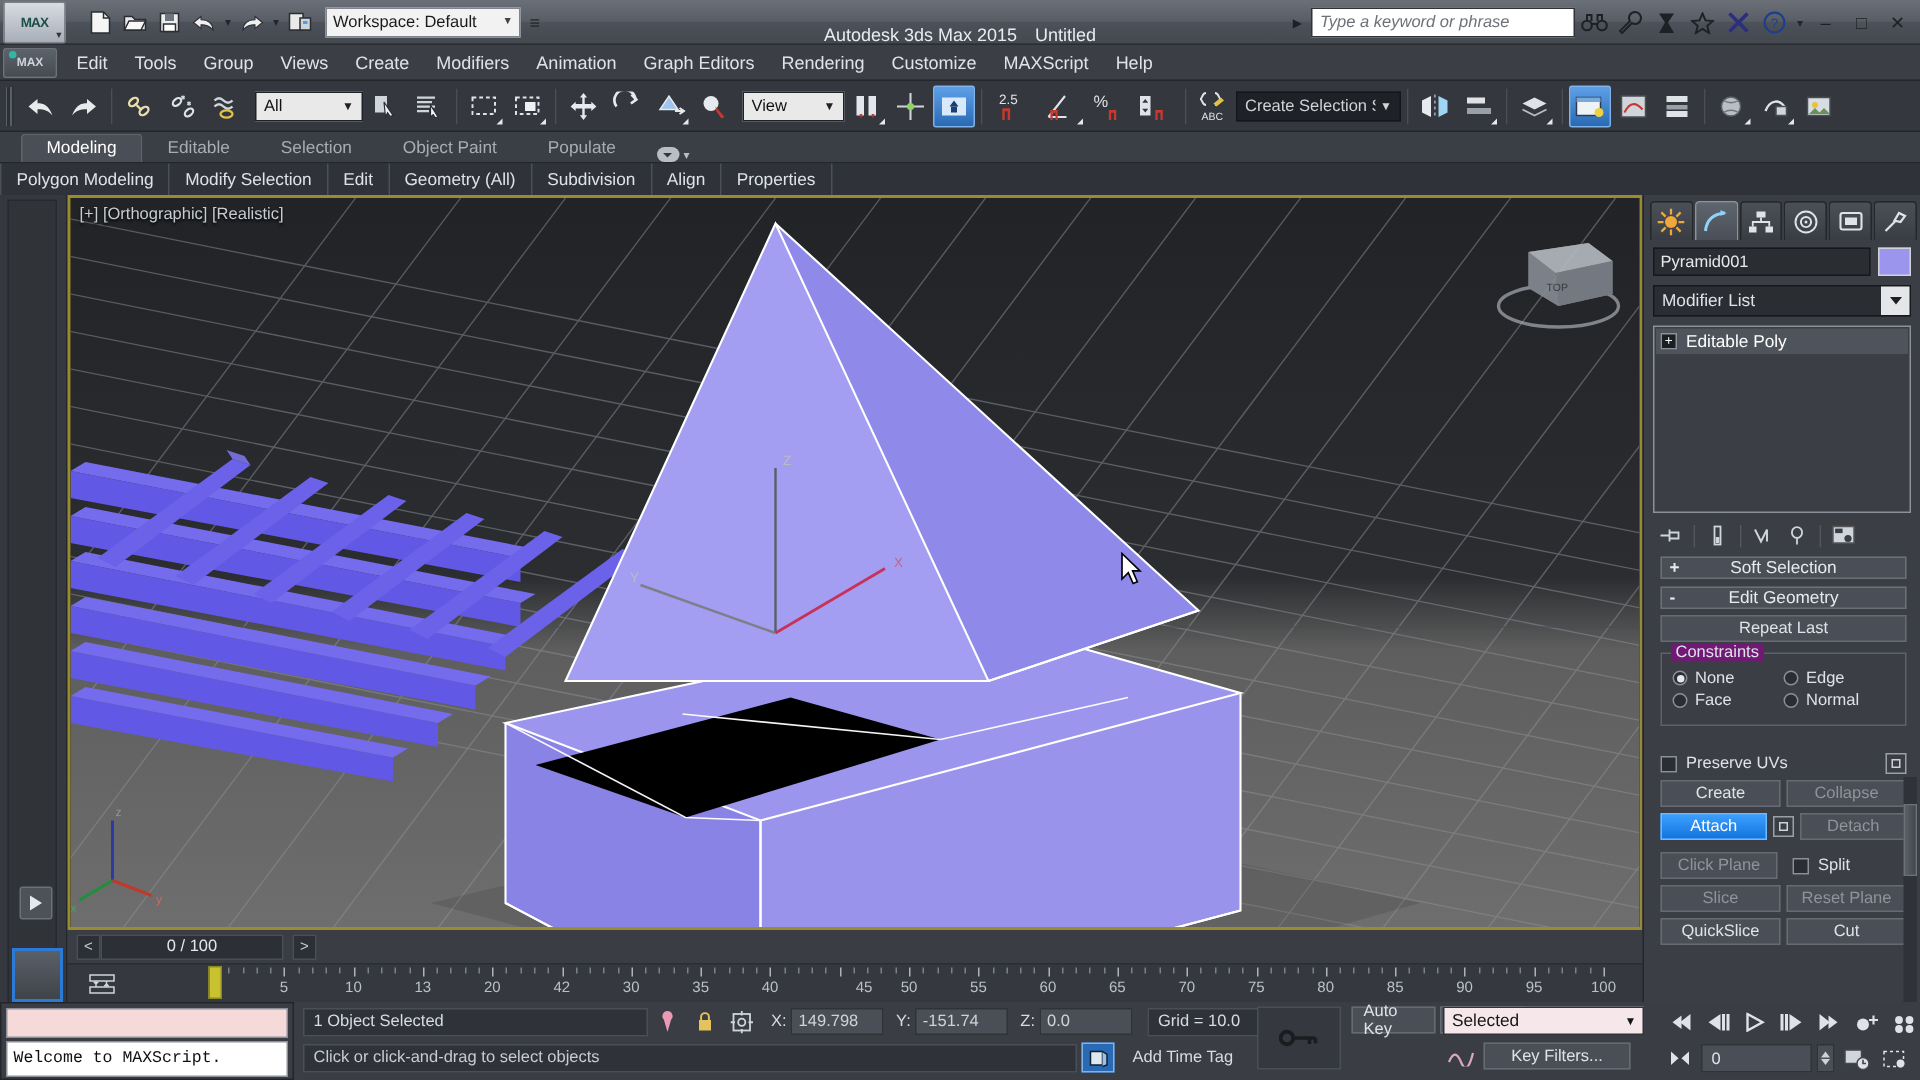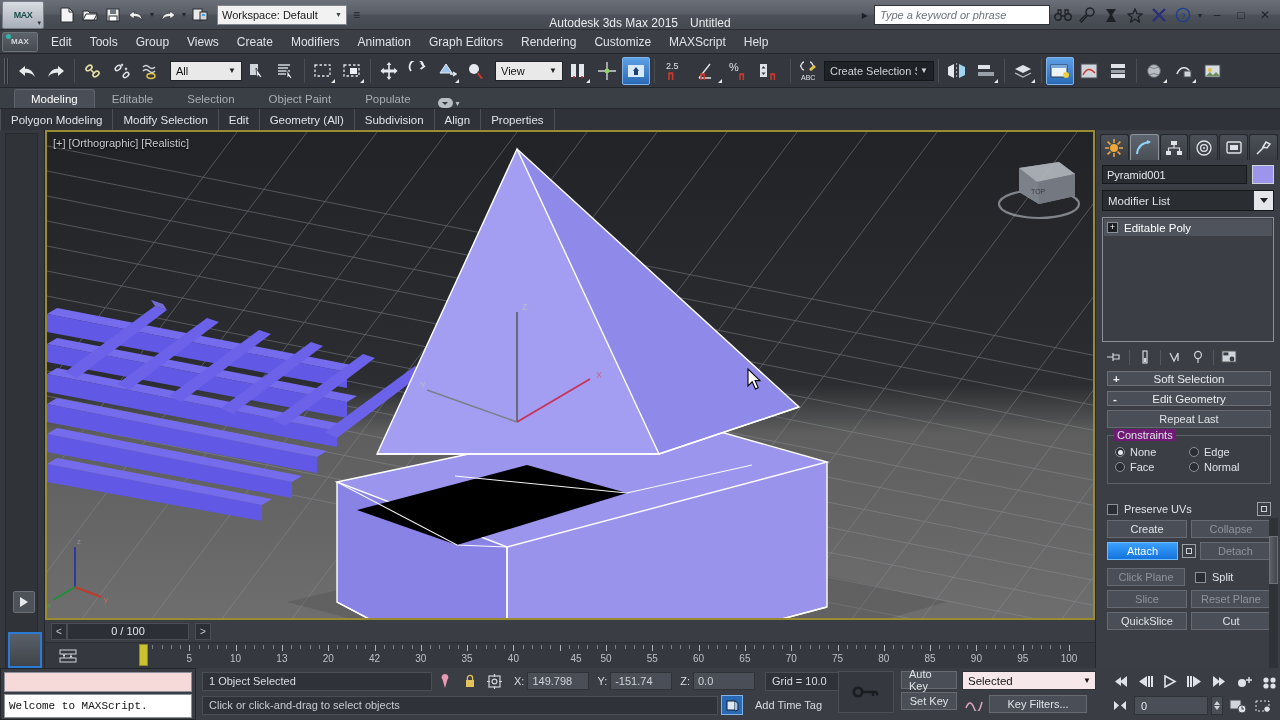--- a/index.html
+++ b/index.html
@@ -1164,21 +1164,21 @@
       <div class="sb-panel" style="width:120px;margin-left:6px;border:none;background:transparent">Add Time Tag</div>
     </div>
 
     <div class="keytoggle" style="position:absolute; left:642px; top:3px;">
       <svg width="28" height="14" viewBox="0 0 28 14">
           <circle cx="6" cy="7" r="4.2" fill="none" stroke="#1a1c20" stroke-width="2.6"></circle>
           <path d="M10 7h15M21 7v4M25 7v3.5" stroke="#1a1c20" stroke-width="2.4"></path>
         </svg>
     </div>
 
-    <div style="position:absolute; left:705px; top:3px; display:flex; flex-direction:column; gap:3px">
+    <div style="position:absolute; left:705px; top:3px; display:flex; flex-direction:row; gap:3px">
       <div class="kbtn" style="width:56px;justify-content:center">Auto Key</div>
       <div class="kbtn" style="width:56px;justify-content:center">Set Key</div>
     </div>
 
     <div style="position:absolute; left:766px; top:3px;">
       <div class="selcombo">
         <span>Selected</span>
         <span class="car"></span>
         <span class="carr">▼</span>
       </div>

